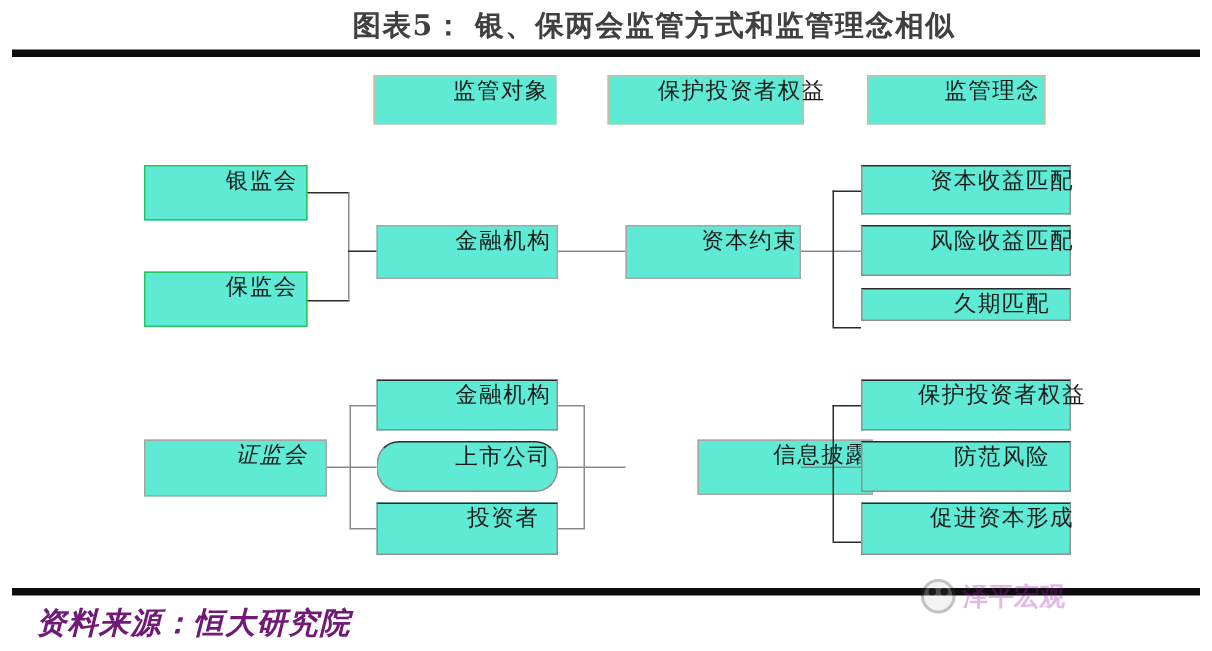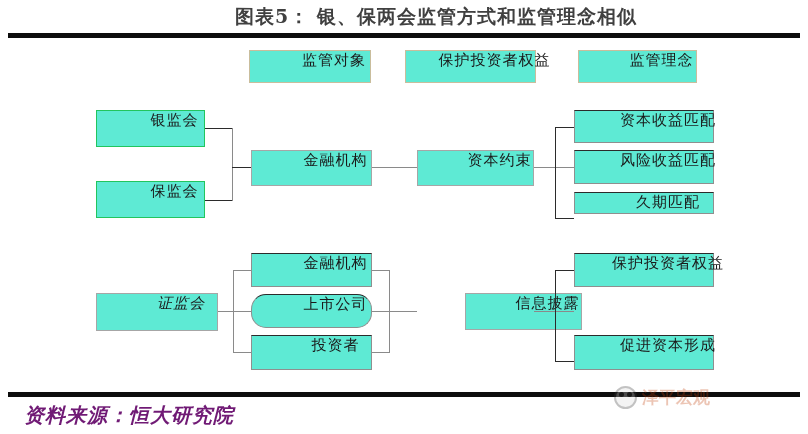--- a/index.html
+++ b/index.html
@@ -44,21 +44,21 @@
   .wm-logo::before{
     content:"";position:absolute;left:3px;top:4px;
     width:5px;height:5px;border-radius:50%;background:#3a3a3a;
   }
   .wm-logo::after{
     content:"";position:absolute;right:3px;top:4px;
     width:5px;height:5px;border-radius:50%;background:#3a3a3a;
   }
   .wm-text{
     font-family:Liberation Mono, monospace;
-    font-size:17px;font-weight:bold;color:#c2410c;white-space:nowrap;
+    font-size:17px;font-weight:bold;color:#a21caf;white-space:nowrap;
   }
 
   
   .box{
     position:absolute;box-sizing:border-box;
     display:flex;align-items:flex-start;justify-content:center;
     background:#5eead4;
     font-family:"DejaVu Sans","Liberation Sans",sans-serif;
     color:#1a1a1a;white-space:nowrap;padding-left:48px;
   }
@@ -170,20 +170,23 @@
   </div>
 
   <div class="ln h grey" style="left:534px;top:311px;width:40px;"></div>
   <div class="ln v" style="left:555px;top:270px;height:91px;"></div>
   <div class="ln h" style="left:555px;top:270px;width:19px;"></div>
   <div class="ln h" style="left:555px;top:361px;width:19px;"></div>
 
   <div class="box node-mix" style="left:574px;top:253px;width:140px;height:34px;">
     <span>保护投资者权益</span>
   </div>
+  <div class="box node-mix" style="left:574px;top:294px;width:140px;height:34px;">
+    <span>防范风险</span>
+  </div>
   <div class="box node-mix" style="left:574px;top:335px;width:140px;height:35px;">
     <span>促进资本形成</span>
   </div>
 
   <div class="rule-bottom"></div>
   <div class="source">资料来源：恒大研究院</div>
 
   <div class="watermark">
     <div class="wm-logo"></div>
     <div class="wm-text">泽平宏观</div>

